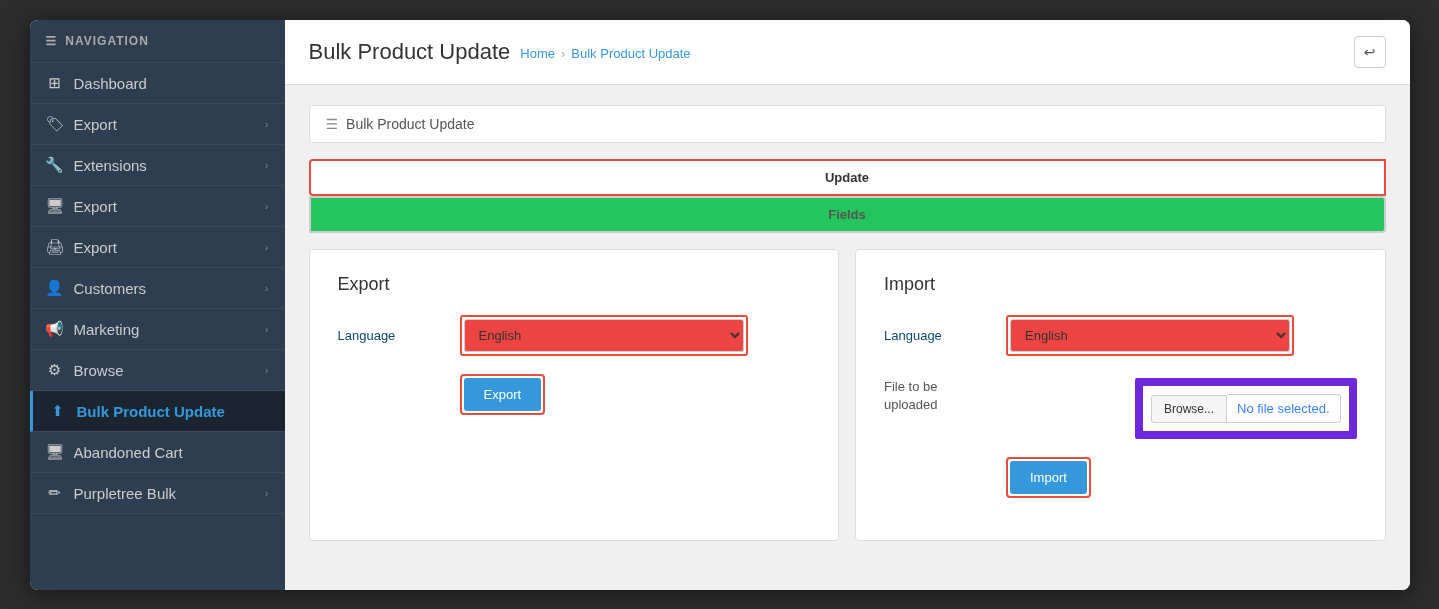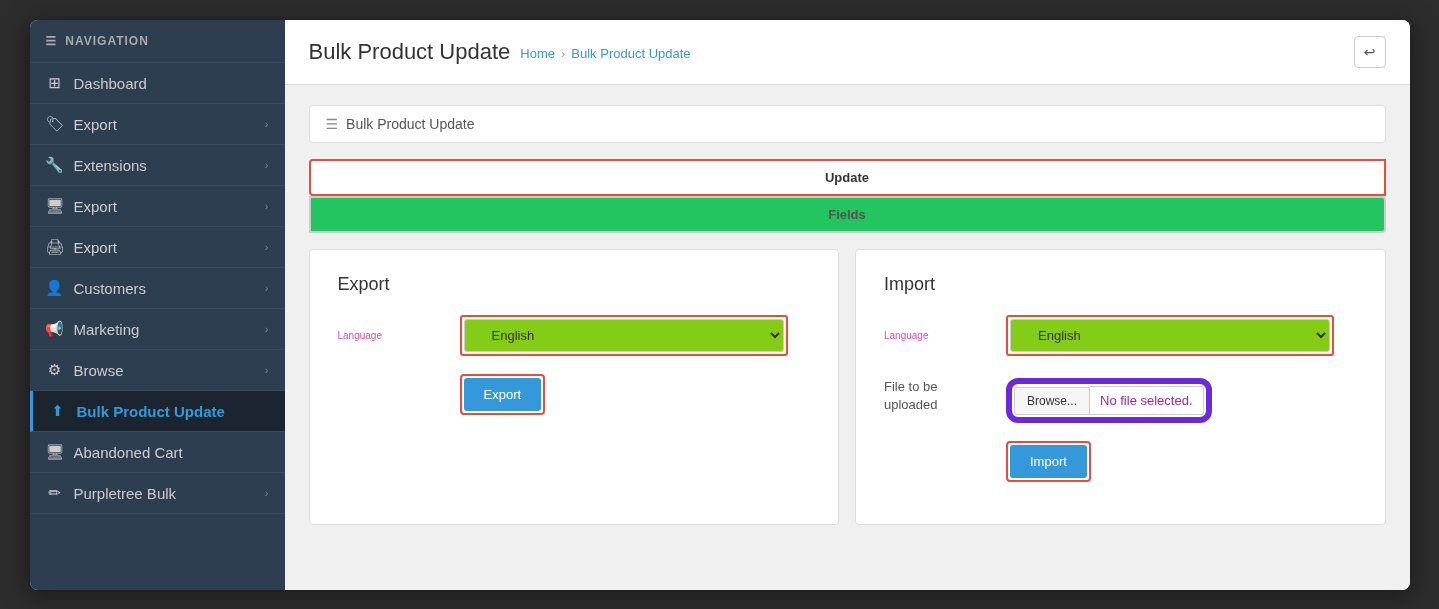--- a/index.html
+++ b/index.html
@@ -185,52 +185,52 @@
     }
     .form-group {
       display: flex;
       align-items: center;
       margin-bottom: 18px;
       gap: 12px;
     }
     .form-label {
       width: 110px;
       min-width: 110px;
-      font-size: 10px;
-      color: #ec4899;
+      font-size: 13px;
+      color: #0c4a6e;
       font-weight: 500;
     }
     .form-label-multi {
       width: 110px;
       min-width: 110px;
       font-size: 13px;
       color: #555;
       font-weight: 500;
       line-height: 1.4;
     }
     .select-highlighted {
       border: 2px solid #e74c3c;
       border-radius: 3px;
       padding: 2px;
     }
     select {
-      padding: 7px 23px;
+      padding: 7px 10px;
       border: 1px solid #ccc;
       border-radius: 3px;
       font-size: 13px;
       color: #333;
-      background: #84cc16;
-      cursor: pointer;
-      width: 320px;
+      background: #ef4444;
+      cursor: pointer;
+      width: 280px;
       appearance: auto;
     }
     .file-input-highlighted {
-      border: 6px solid #6d28d9;
-      border-radius: 12px;
-      padding: 2px;
+      border: 8px solid #6d28d9;
+      border-radius: 2px;
+      padding: 8px;
       display: inline-flex;
       align-items: center;
     }
     .btn-primary {
       background: #3498db;
       color: #fff;
       border: none;
       border-radius: 3px;
       padding: 9px 20px;
       font-size: 13px;
@@ -247,21 +247,21 @@
       background: #f5f5f5;
       border: 1px solid #ccc;
       color: #333;
       padding: 6px 12px;
       border-radius: 3px 0 0 3px;
       font-size: 12px;
       cursor: pointer;
     }
     .file-no-selected {
       font-size: 13px;
-      color: #a21caf;
+      color: #3b82f6;
       padding: 6px 10px;
       border: 1px solid #ccc;
       border-left: none;
       border-radius: 0 3px 3px 0;
       background: #fff;
     }
   </style>
 </head>
 <body>
 
@@ -398,21 +398,21 @@
         <div class="panel">
           <div class="panel-title">Import</div>
           <div class="form-group">
             <span class="form-label">Language</span>
             <div class="select-highlighted">
               <select>
                 <option>English</option>
               </select>
             </div>
           </div>
-          <div class="form-group" style="align-items: flex-start; padding-top:4px;">
+          <div class="form-group" style="align-items: flex-start; padding-top:4px;justify-content:space-between;">
             <span class="form-label-multi">File to be uploaded</span>
             <div class="file-input-highlighted">
               <button class="btn-file">Browse...</button>
               <span class="file-no-selected">No file selected.</span>
             </div>
           </div>
           <div class="form-group">
             <span class="form-label"></span>
             <div class="btn-highlighted">
               <button class="btn-primary">Import</button>

